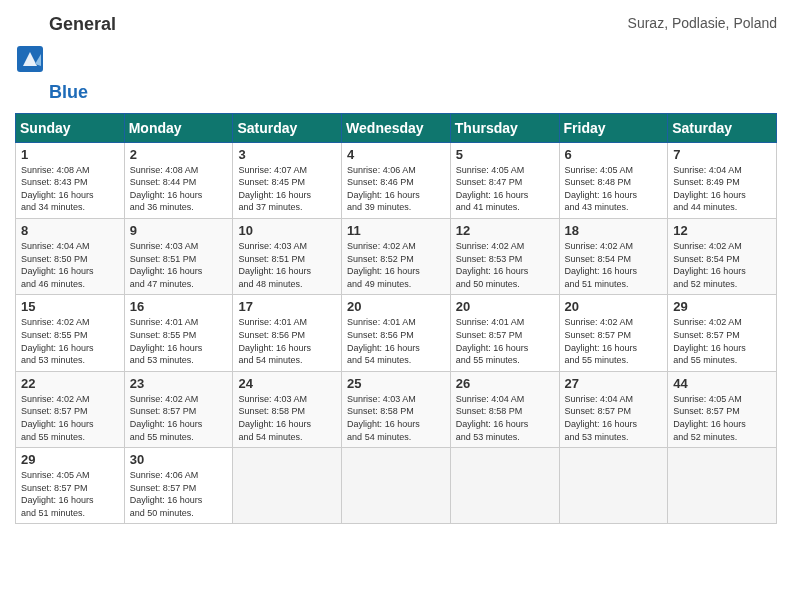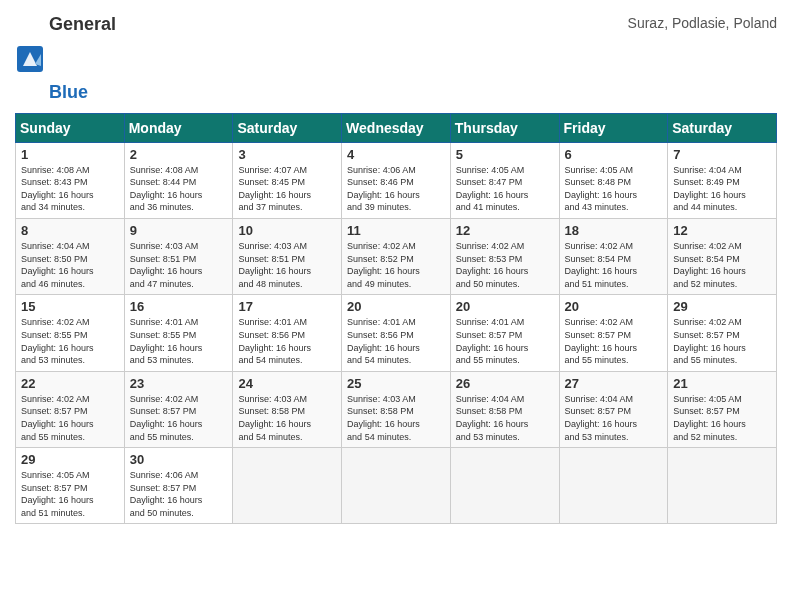--- a/index.html
+++ b/index.html
@@ -156,21 +156,21 @@
         <td><span class="day-number">20</span><span class="day-info">Sunrise: 4:02 AM<br>Sunset: 8:57 PM<br>Daylight: 16 hours<br>and 55 minutes.</span></td>
         <td><span class="day-number">29</span><span class="day-info">Sunrise: 4:02 AM<br>Sunset: 8:57 PM<br>Daylight: 16 hours<br>and 55 minutes.</span></td>
       </tr>
       <tr>
         <td><span class="day-number">22</span><span class="day-info">Sunrise: 4:02 AM<br>Sunset: 8:57 PM<br>Daylight: 16 hours<br>and 55 minutes.</span></td>
         <td><span class="day-number">23</span><span class="day-info">Sunrise: 4:02 AM<br>Sunset: 8:57 PM<br>Daylight: 16 hours<br>and 55 minutes.</span></td>
         <td><span class="day-number">24</span><span class="day-info">Sunrise: 4:03 AM<br>Sunset: 8:58 PM<br>Daylight: 16 hours<br>and 54 minutes.</span></td>
         <td><span class="day-number">25</span><span class="day-info">Sunrise: 4:03 AM<br>Sunset: 8:58 PM<br>Daylight: 16 hours<br>and 54 minutes.</span></td>
         <td><span class="day-number">26</span><span class="day-info">Sunrise: 4:04 AM<br>Sunset: 8:58 PM<br>Daylight: 16 hours<br>and 53 minutes.</span></td>
         <td><span class="day-number">27</span><span class="day-info">Sunrise: 4:04 AM<br>Sunset: 8:57 PM<br>Daylight: 16 hours<br>and 53 minutes.</span></td>
-        <td><span class="day-number">21</span><span class="day-info">Sunrise: 4:05 AM<br>Sunset: 8:57 PM<br>Daylight: 16 hours<br>and 52 minutes.</span></td>
+        <td><span class="day-number">44</span><span class="day-info">Sunrise: 4:05 AM<br>Sunset: 8:57 PM<br>Daylight: 16 hours<br>and 52 minutes.</span></td>
       </tr>
       <tr>
         <td><span class="day-number">29</span><span class="day-info">Sunrise: 4:05 AM<br>Sunset: 8:57 PM<br>Daylight: 16 hours<br>and 51 minutes.</span></td>
         <td><span class="day-number">30</span><span class="day-info">Sunrise: 4:06 AM<br>Sunset: 8:57 PM<br>Daylight: 16 hours<br>and 50 minutes.</span></td>
         <td class="empty"></td>
         <td class="empty"></td>
         <td class="empty"></td>
         <td class="empty"></td>
         <td class="empty"></td>
       </tr>

